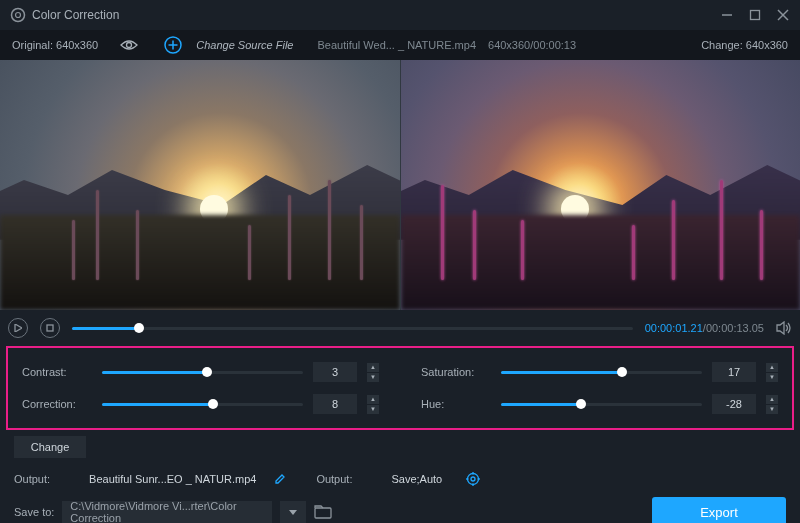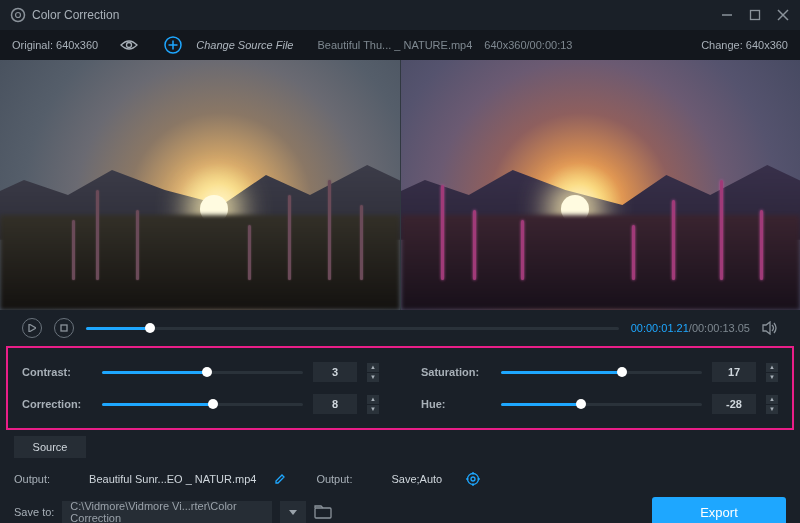--- a/index.html
+++ b/index.html
@@ -27,30 +27,30 @@
 .pane.left .sun { left: 50%; }
 .pane.right .sun { left: 40%; }
 .mtn { position: absolute; bottom: 28%; left: -5%; width: 110%; height: 40%; background: linear-gradient(#41414e, #2d2d38); clip-path: polygon(0 60%, 10% 40%, 20% 55%, 30% 30%, 42% 50%, 55% 65%, 65% 35%, 75% 55%, 88% 25%, 100% 50%, 100% 100%, 0 100%); filter: blur(1px); }
 .pane.right .mtn { background: linear-gradient(#3d3450, #2a2438); }
 .fg { position: absolute; bottom: 0; left: 0; right: 0; height: 38%; background: linear-gradient(#333028, #141210); filter: blur(2px); }
 .pane.right .fg { background: linear-gradient(#3a2430, #18101a); }
 .flw { position: absolute; bottom: 12%; width: 3px; border-radius: 3px; }
 .pane.left .flw { background: #6a4a58; box-shadow: 0 0 2px #6a4a58; }
 .pane.right .flw { background: #a03a78; box-shadow: 0 0 3px #c850a0; }
 
-.playbar { height: 36px; display: flex; align-items: center; padding: 0 22px; gap: 12px; }
+.playbar { height: 36px; display: flex; align-items: center; padding: 0 8px; gap: 12px; }
 .pbtn { width: 20px; height: 20px; border: 1.5px solid #6a737c; border-radius: 50%; display: flex; align-items: center; justify-content: center; cursor: pointer; }
 .seek { flex: 1; height: 3px; background: #2a323a; position: relative; border-radius: 2px; }
 .seek .fill { position: absolute; left: 0; top: 0; bottom: 0; background: #1ea7ff; border-radius: 2px; }
 .seek .thumb { position: absolute; top: 50%; width: 10px; height: 10px; background: #fff; border-radius: 50%; transform: translate(-50%, -50%); }
 .time { font-size: 11px; color: #7e8890; }
 .time .cur { color: #1ea7ff; }
 
 .sliders { padding: 8px 14px; border: 2px solid #e91e88; margin: 0 6px 6px; }
-.sliders-row { display: flex; gap: 42px; font-weight: bold; }
+.sliders-row { display: flex; gap: 42px; }
 .sl { display: flex; align-items: center; gap: 10px; width: 50%; margin: 6px 0; }
 .sl .lbl { width: 70px; font-size: 11px; }
 .sl .track { flex: 1; height: 3px; background: #2a323a; position: relative; border-radius: 2px; }
 .sl .track .fill { position: absolute; left: 0; top: 0; bottom: 0; background: #1ea7ff; border-radius: 2px; }
 .sl .track .thumb { position: absolute; top: 50%; width: 10px; height: 10px; background: #fff; border-radius: 50%; transform: translate(-50%, -50%); }
 .sl .valbox { width: 44px; height: 20px; background: #262d35; display: flex; align-items: center; justify-content: center; font-size: 11px; color: #cfd6dc; }
 .sl .spin { display: flex; flex-direction: column; gap: 1px; }
 .sl .spin div { width: 12px; height: 9px; background: #2a323a; display: flex; align-items: center; justify-content: center; font-size: 6px; cursor: pointer; }
 
 .reset-row { padding: 0 14px 6px; }
@@ -110,21 +110,21 @@
     </span>
   <span style="margin-left:12px;">
       <svg width="18" height="18" viewBox="0 0 18 18">
         <circle cx="9" cy="9" r="8" fill="none" stroke="#1ea7ff" stroke-width="1.5"></circle>
         <line x1="9" y1="4.5" x2="9" y2="13.5" stroke="#1ea7ff" stroke-width="1.5"></line>
         <line x1="4.5" y1="9" x2="13.5" y2="9" stroke="#1ea7ff" stroke-width="1.5"></line>
       </svg>
     </span>
   <span class="chg">Change Source File</span>
   <div class="src-info">
-    <span>Beautiful Thu... _ NATURE.mp4</span>
+    <span>Beautiful Wed... _ NATURE.mp4</span>
     <span>640x360/00:00:13</span>
   </div>
   <span class="spacer"></span>
   <span>Change: 640x360</span>
 </div>
 
 <div class="preview">
   <div class="pane left">
     <div class="sky"></div>
       <div class="mtn"></div>
@@ -227,21 +227,21 @@
       <div class="valbox">-28</div>
       <div class="spin">
           <div>▲</div>
           <div>▼</div>
         </div>
     </div>
   </div>
 </div>
 
 <div class="reset-row">
-  <button class="reset">Source</button>
+  <button class="reset">Change</button>
 </div>
 
 <div class="outrow">
   <span>Output:</span>
   <span class="val-display">Beautiful Sunr...EO _ NATUR.mp4</span>
   <span class="pencil">
       <svg width="12" height="12" viewBox="0 0 12 12">
         <path d="M2 10 L2 8 L8 2 L10 4 L4 10 Z" fill="none" stroke="#1ea7ff" stroke-width="1.3"></path>
       </svg>
     </span>

